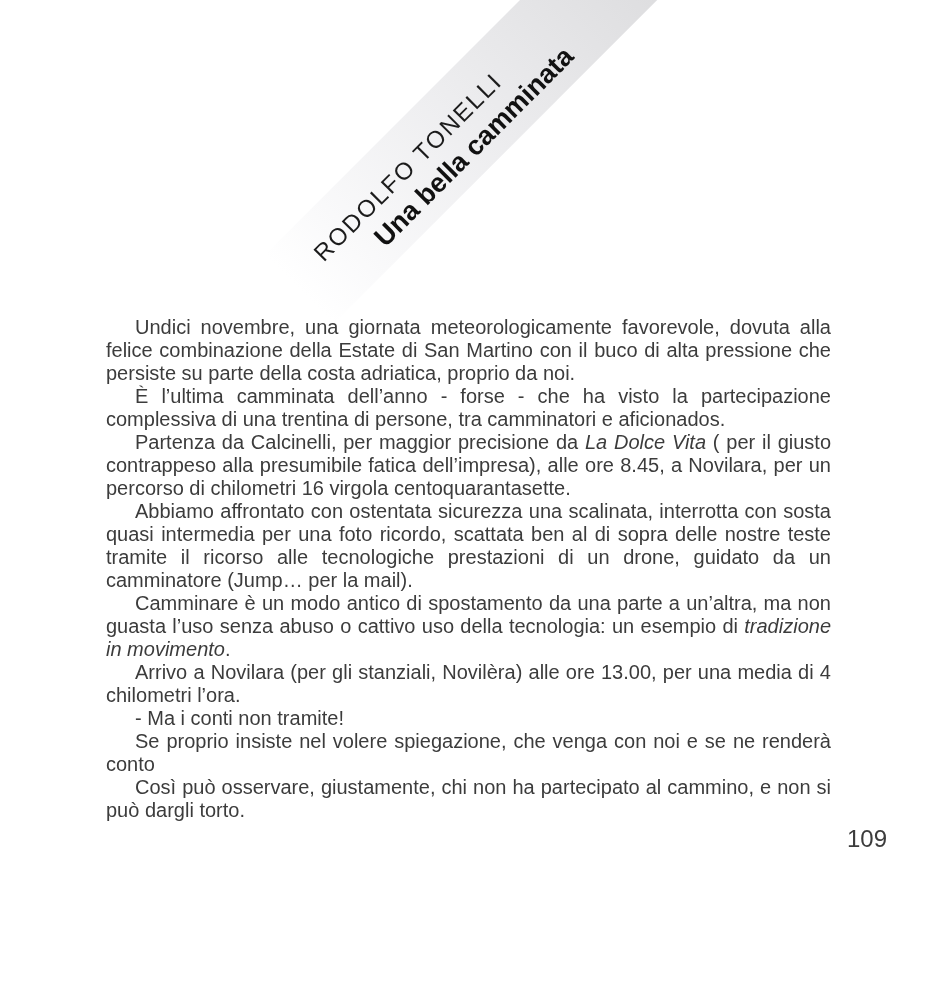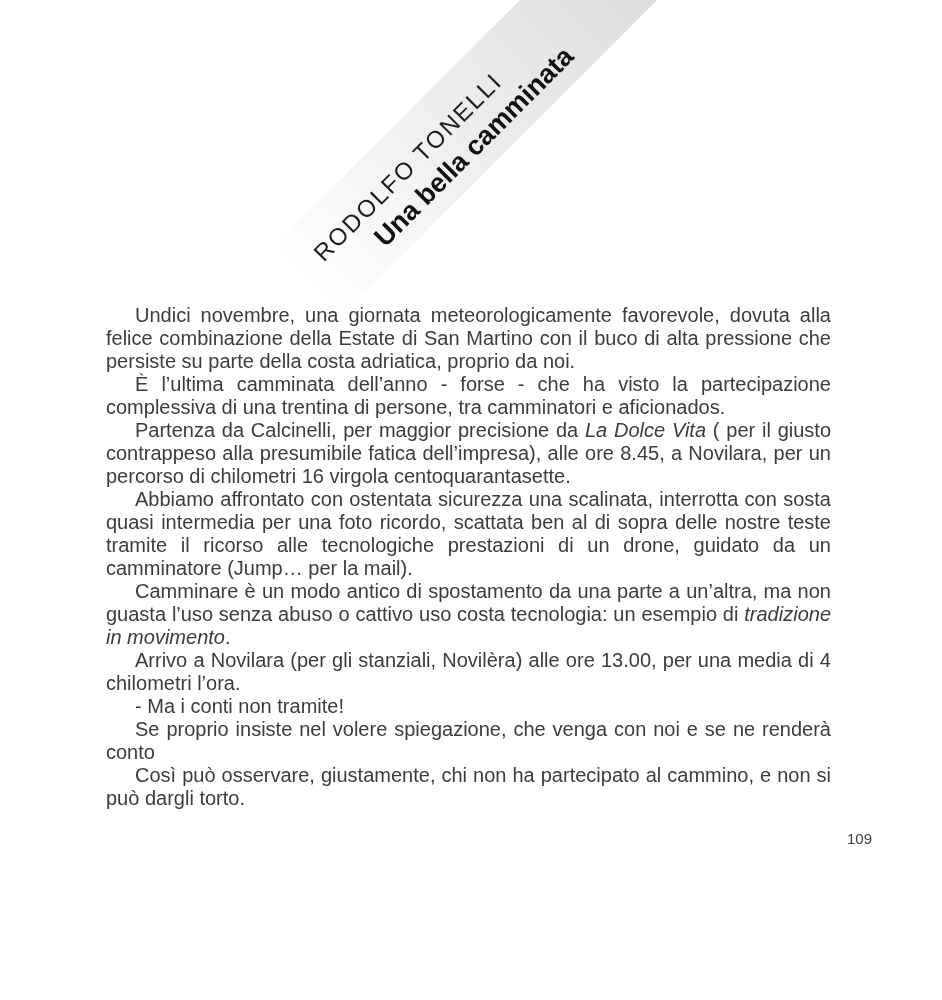--- a/index.html
+++ b/index.html
@@ -48,60 +48,60 @@
     font-size: 27px;
     line-height: 27px;
     font-weight: bold;
     color: #111111;
     white-space: nowrap;
   }
   
   .text-block {
     position: absolute;
     left: 106px;
-    top: 304px;
+    top: 316px;
     width: 725px;
     font-size: 20px;
     line-height: 23px;
     text-align: justify;
     color: #3c3c3c;
   }
   .text-block p {
     margin: 0;
     padding: 0;
     text-indent: 29px;
   }
   .text-block em {
     font-style: italic;
   }
   .page-number {
     position: absolute;
     left: 847px;
     top: 827px;
-    font-size: 15px;
+    font-size: 24px;
     line-height: 23px;
     color: #3c3c3c;
   }
 </style>
 </head>
 <body>
 
 <div class="page">
 
   <div class="banner">
     <div class="author">RODOLFO TONELLI</div>
     <div class="title">Una bella camminata</div>
   </div>
 
   <div class="text-block">
       <p><span>Undici novembre, una giornata meteorologicamente favorevole, dovuta alla felice combinazione della Estate di San Martino con il buco di alta pressione che persiste su parte della costa adriatica, proprio da noi.</span></p>
       <p><span>È l’ultima camminata dell’anno - forse - che ha visto la partecipazione complessiva di una trentina di persone, tra camminatori e aficionados.</span></p>
       <p><span>Partenza da Calcinelli, per maggior precisione da </span><em>La Dolce Vita</em><span> ( per il giusto contrappeso alla presumibile fatica dell’impresa), alle ore 8.45, a Novilara, per un percorso di chilometri 16 virgola centoquarantasette.</span></p>
       <p><span>Abbiamo affrontato con ostentata sicurezza una scalinata, interrotta con sosta quasi intermedia per una foto ricordo, scattata ben al di sopra delle nostre teste tramite il ricorso alle tecnologiche prestazioni di un drone, guidato da un camminatore (Jump… per la mail).</span></p>
-      <p><span>Camminare è un modo antico di spostamento da una parte a un’altra, ma non guasta l’uso senza abuso o cattivo uso costa tecnologia: un esempio di </span><em>tradizione in movimento</em><span>.</span></p>
+      <p><span>Camminare è un modo antico di spostamento da una parte a un’altra, ma non guasta l’uso senza abuso o cattivo uso della tecnologia: un esempio di </span><em>tradizione in movimento</em><span>.</span></p>
       <p><span>Arrivo a Novilara (per gli stanziali, Novilèra) alle ore 13.00, per una media di 4 chilometri l’ora.</span></p>
       <p><span>- Ma i conti non tramite!</span></p>
       <p><span>Se proprio insiste nel volere spiegazione, che venga con noi e se ne renderà conto</span></p>
       <p><span>Così può osservare, giustamente, chi non ha partecipato al cammino, e non si può dargli torto.</span></p>
     </div>
 
   <div class="page-number">109</div>
 
 </div>
 

